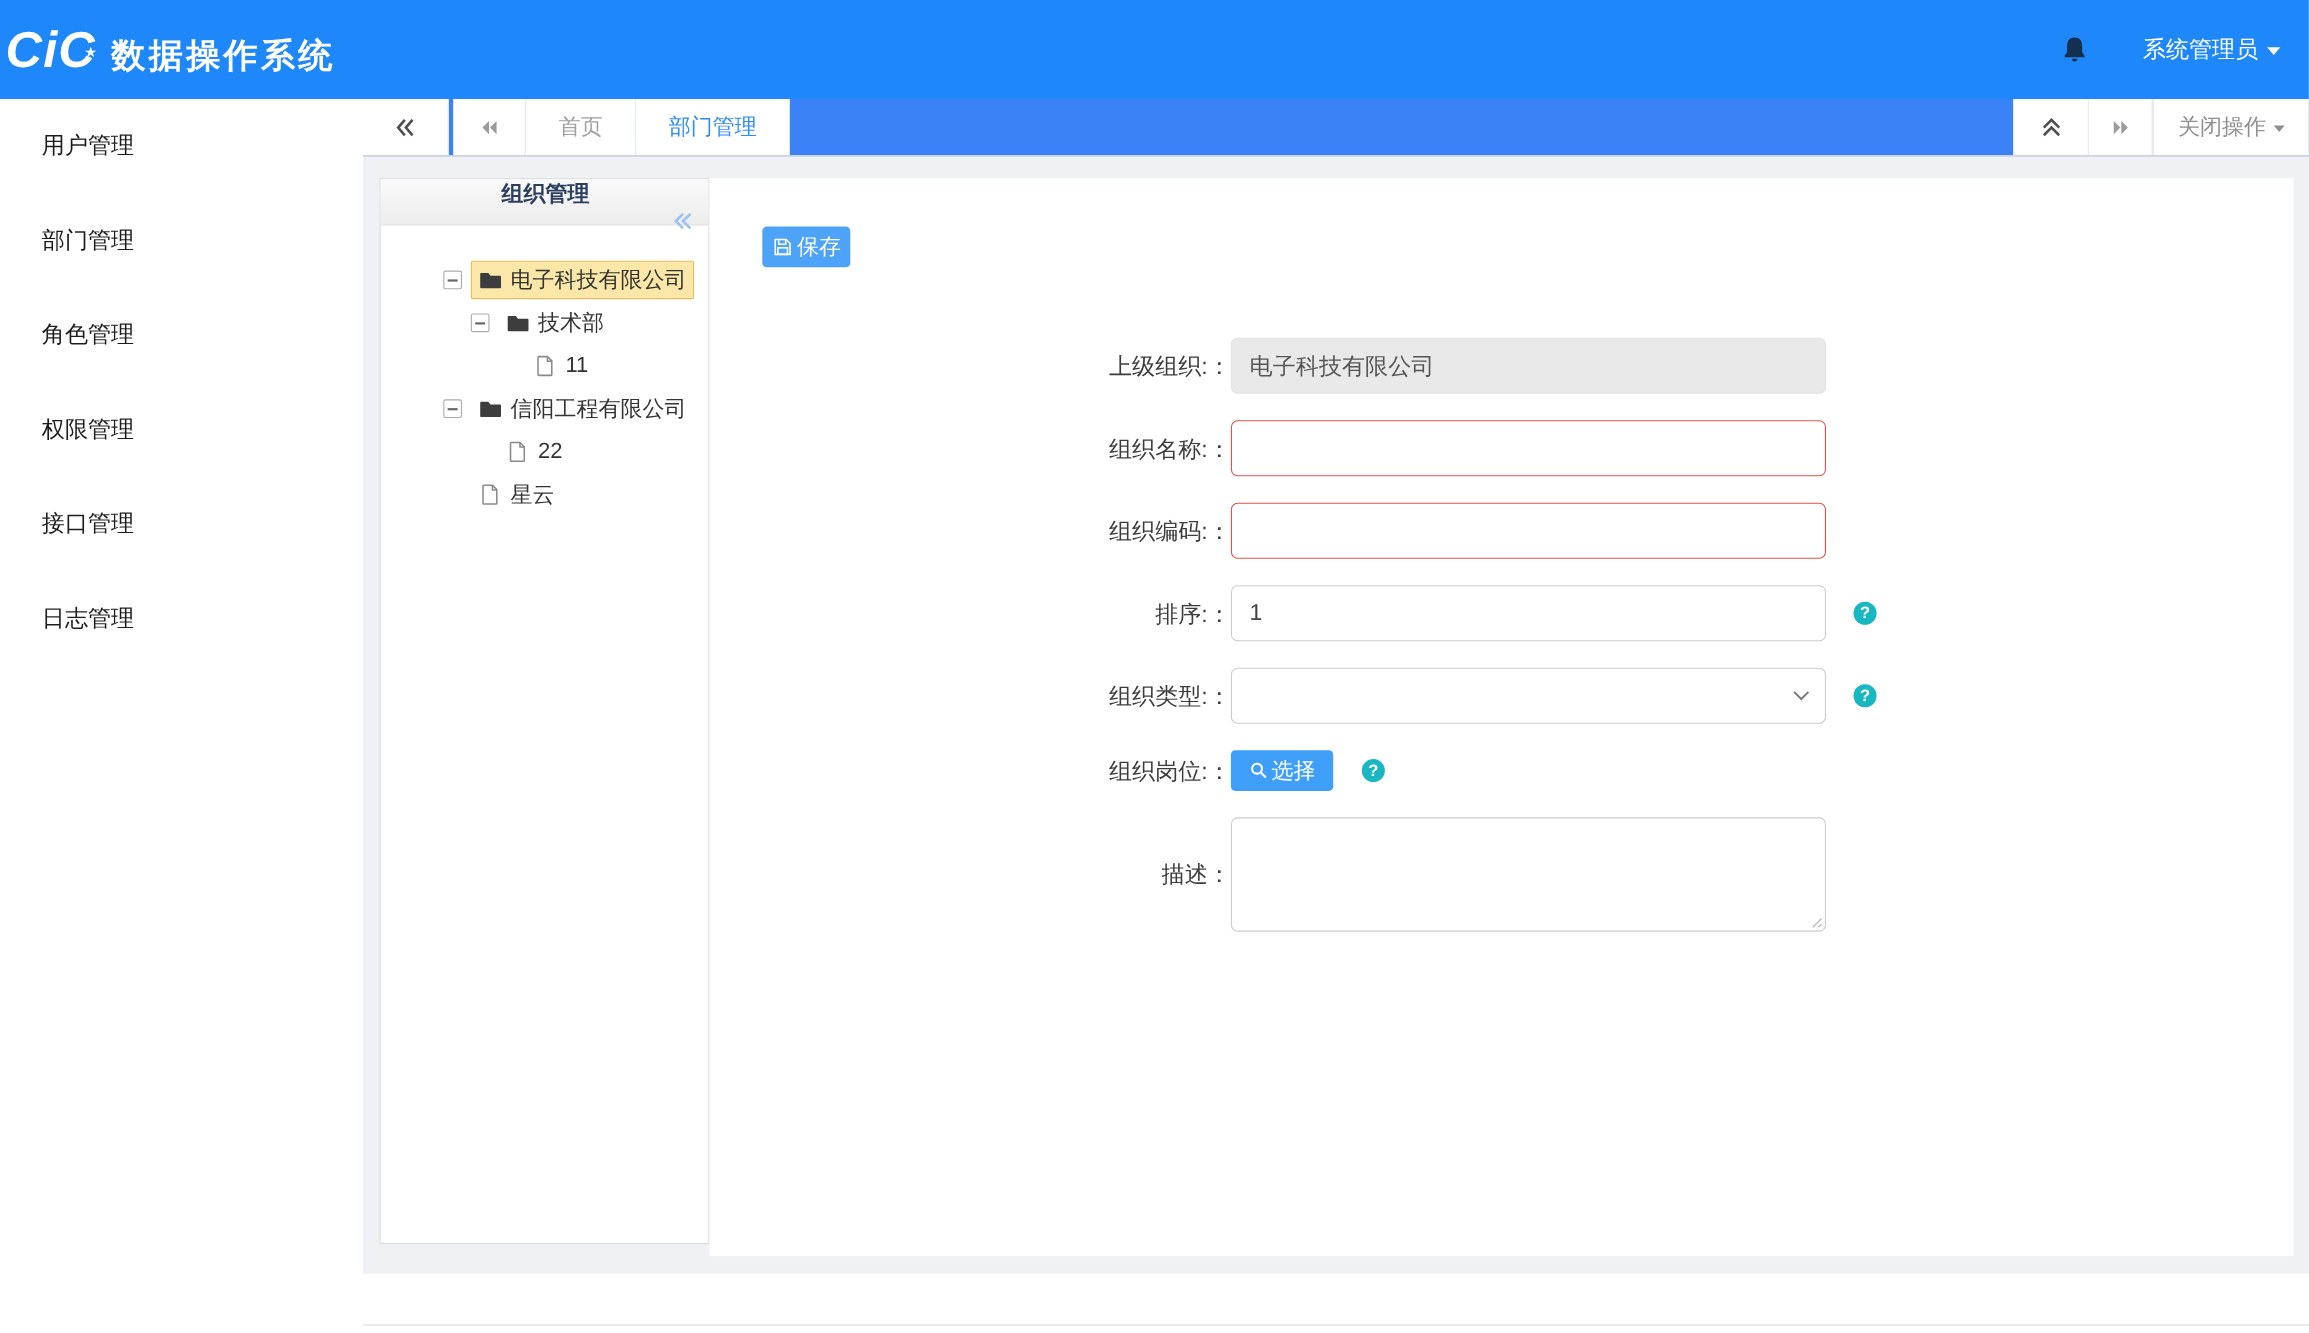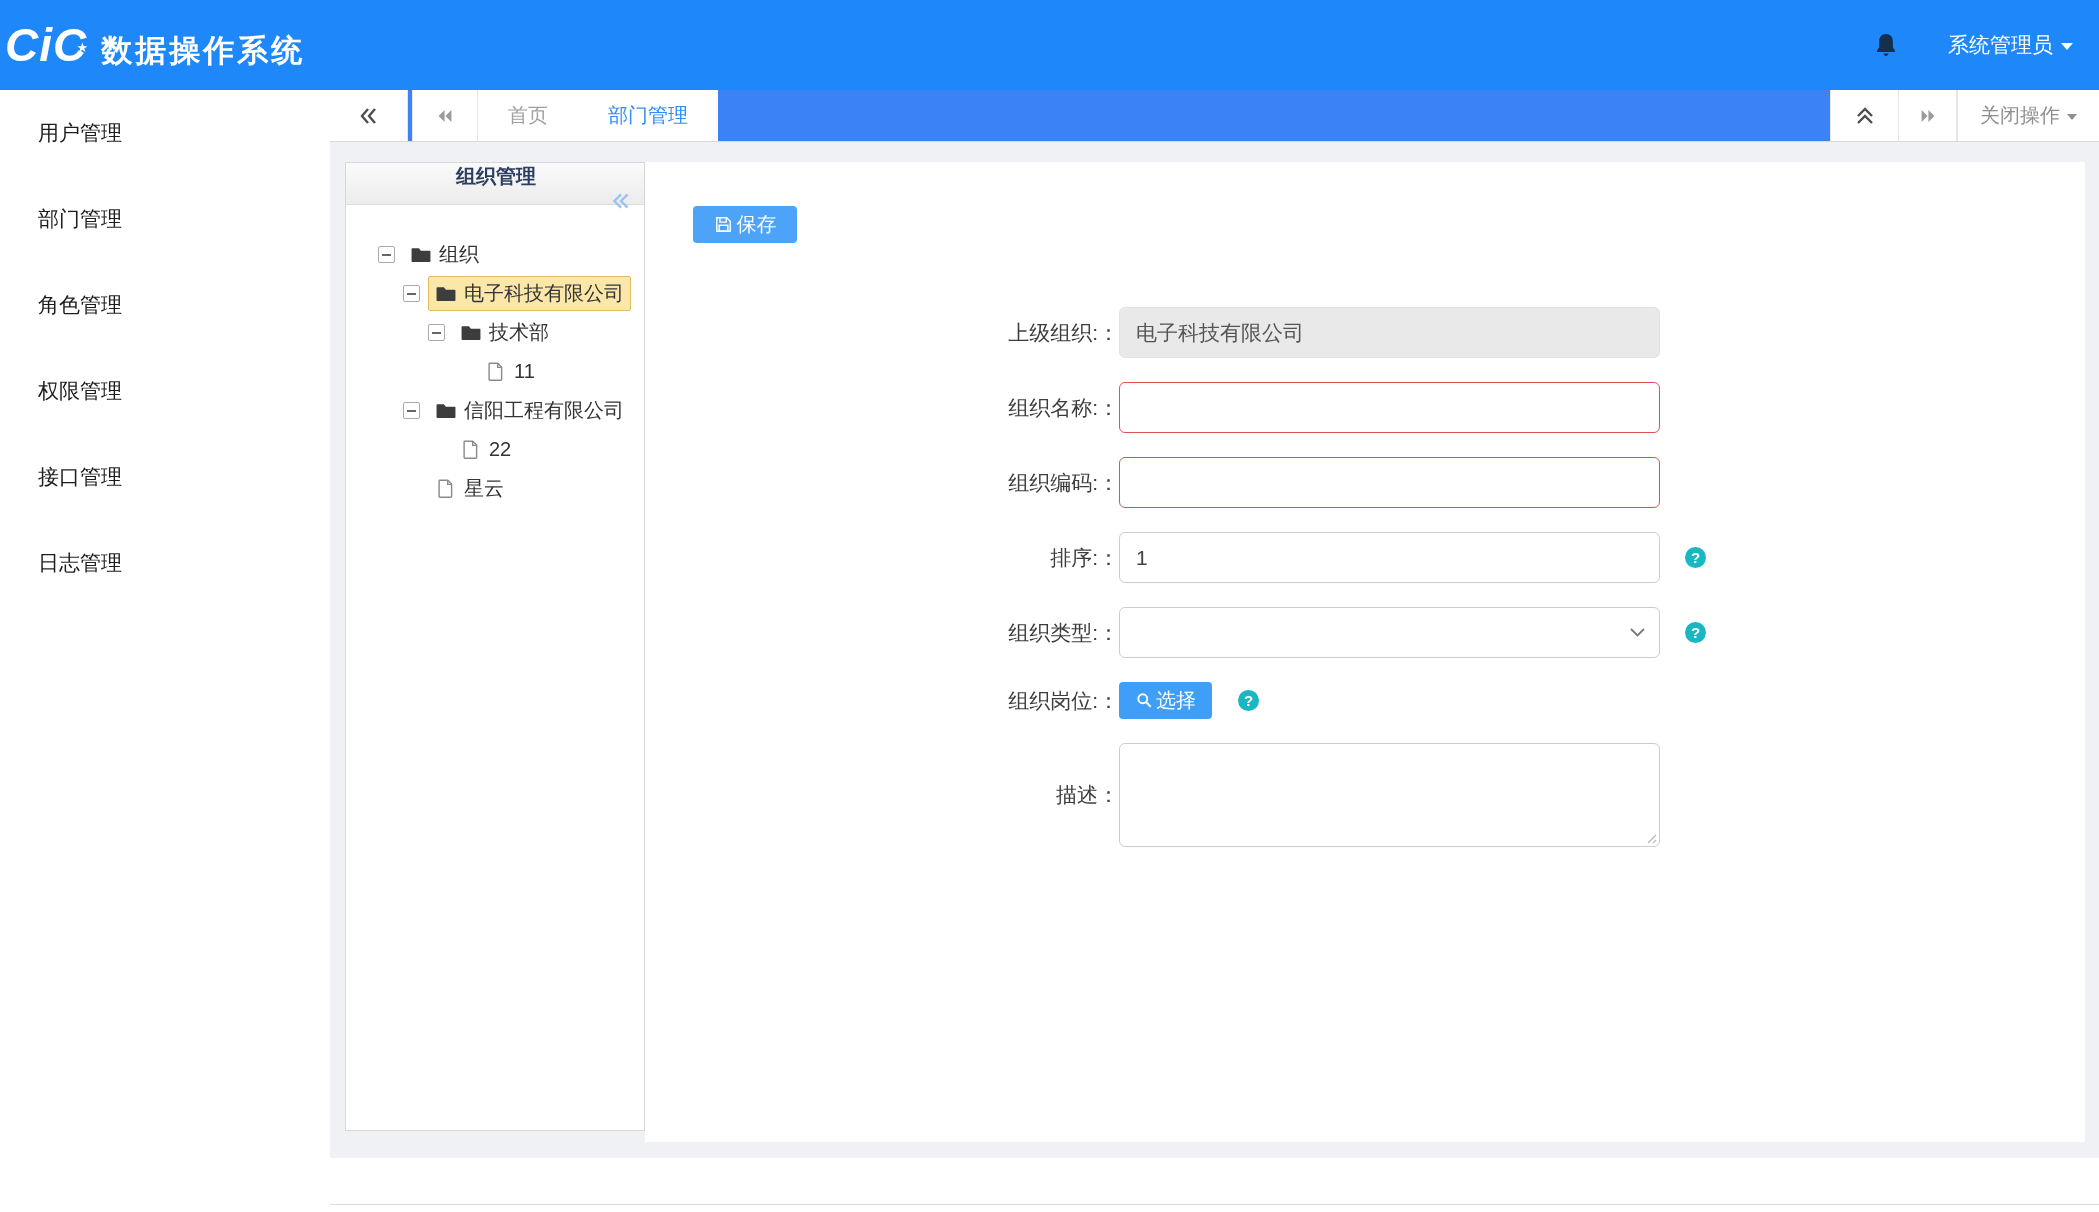--- a/index.html
+++ b/index.html
@@ -61,21 +61,21 @@
   .toggle { width:17px; height:17px; border:1px solid #ababab; border-radius:2px; background:#fff;
     margin-right:8px; position:relative; flex:none; cursor:pointer; }
   .toggle::after { content:""; position:absolute; left:3px; right:3px; top:7px; height:2px; background:#666; }
   .toggle-spacer { width:25px; flex:none; }
   .node { display:flex; align-items:center; padding:3px 6px; border:1px solid transparent; border-radius:2px; }
   .node.selected { background:#fbe8a9; border-color:#e0bd60; }
   .ticon { width:22px; height:22px; margin-right:7px; display:flex; flex:none; }
 
   
   .form-panel { flex:1; height:980px; background:#fff; padding:44px 0 0 48px; }
-  .save-btn { width:104px; height:37px; background:#4da3f8; border:none; border-radius:4px; color:#fff;
+  .save-btn { width:80px; height:37px; background:#4da3f8; border:none; border-radius:4px; color:#fff;
     font-size:20px; display:flex; align-items:center; justify-content:center; gap:4px; cursor:pointer;
     font-family:Liberation Serif, serif; }
   .form-rows { margin-top:64px; }
   .frow { display:flex; align-items:center; margin-bottom:24px; }
   .flabel { width:426px; text-align:right; font-size:21px; color:#3c3c3c; white-space:nowrap; flex:none; }
   .fctrl { margin-left:0; }
   .tinput { width:541px; height:51px; border:1px solid #ccc; border-radius:6px; font-size:21px; color:#444;
     padding:0 16px; font-family:inherit; background:#fff; outline:none; }
   .tinput.disabled { background:#e9e9e9; border-color:#e2e2e2; color:#555; }
   .tinput.error { border-color:#dd544e; }
@@ -183,31 +183,20 @@
           <svg viewBox="0 0 20 20" width="22" height="22">
               <g fill="none" stroke="#9cc2ee" stroke-width="2.2">
                 <polyline points="10,4 4,10 10,16"></polyline>
                 <polyline points="16,4 10,10 16,16"></polyline>
               </g>
             </svg>
         </span>
       </div>
       <div class="tree-body">
 
-        <div class="tree-row lvl0">
-          <span class="toggle"></span>
-          <span class="node">
-              <span class="ticon">
-            <svg viewBox="0 0 24 24" width="22" height="22">
-                  <path fill="#3d3d3d" d="M2.6 4.6h7.1l2.2 2.8h9.5a.9.9 0 0 1 .9.9v10.5a.9.9 0 0 1-.9.9H2.6a.9.9 0 0 1-.9-.9V5.5a.9.9 0 0 1 .9-.9z"></path>
-                </svg>
-              </span>
-            <span>组织</span>
-            </span>
-        </div>
 
         <div class="tree-row lvl1">
           <span class="toggle"></span>
           <span class="node selected">
               <span class="ticon">
             <svg viewBox="0 0 24 24" width="22" height="22">
                   <path fill="#3d3d3d" d="M2.6 4.6h7.1l2.2 2.8h9.5a.9.9 0 0 1 .9.9v10.5a.9.9 0 0 1-.9.9H2.6a.9.9 0 0 1-.9-.9V5.5a.9.9 0 0 1 .9-.9z"></path>
                 </svg>
               </span>
             <span>电子科技有限公司</span>

